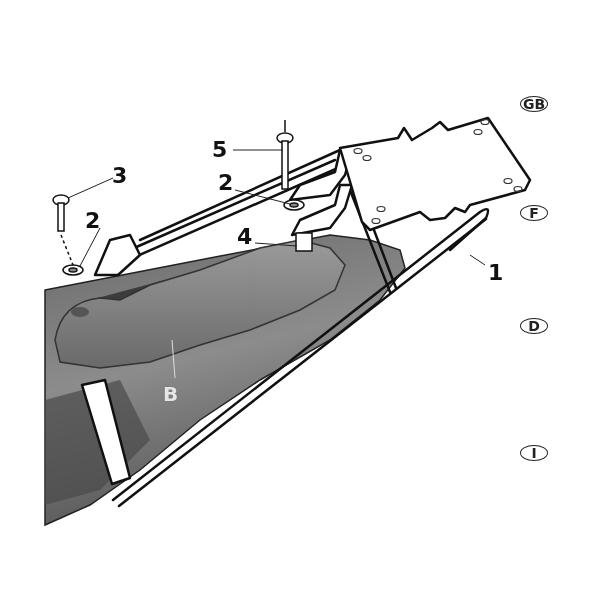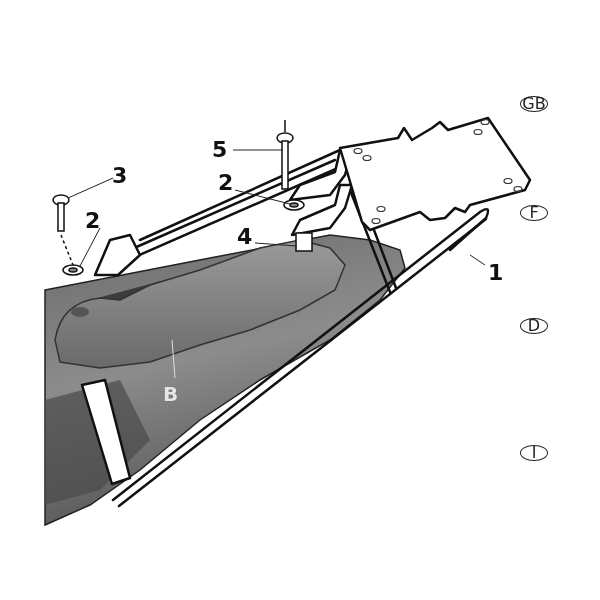--- a/index.html
+++ b/index.html
@@ -1,19 +1,19 @@
 <!DOCTYPE html>
 <html><head>
 <meta charset="utf-8">
 <style>
   html, body { margin: 0; padding: 0; background: #ffffff; }
   body { width: 600px; height: 600px; position: relative; overflow: hidden; font-family: "Liberation Sans", sans-serif; }
   #stage { position: absolute; left: 0; top: 0; width: 600px; height: 600px; }
   .callout { position: absolute; font-family: "DejaVu Sans", sans-serif; font-weight: bold; font-size: 22px; color: #111; line-height: 1; }
-  .lang { position: absolute; width: 26px; height: 14px; border: 1.5px solid #222; border-radius: 50%; font-family: "DejaVu Sans", sans-serif; font-size: 16px; font-weight: normal; color: #222; text-align: center; line-height: 14px; }
+  .lang { position: absolute; width: 26px; height: 14px; border: 1.5px solid #222; border-radius: 50%; font-family: "DejaVu Sans", sans-serif; font-size: 14px; font-weight: bold; color: #222; text-align: center; line-height: 14px; }
   .blabel { position: absolute; font-family: "DejaVu Sans", sans-serif; font-size: 20px; font-weight: bold; color: #e6e6e6; text-shadow: 0 0 1px #555; }
 </style>
 </head>
 <body>
 
 <div id="stage">
   <svg width="600" height="600" viewBox="0 0 600 600">
     <defs>
       <linearGradient id="bodyGrad" x1="0" y1="0" x2="0.3" y2="1">
         <stop offset="0" stop-color="#6a6a6a"></stop>

